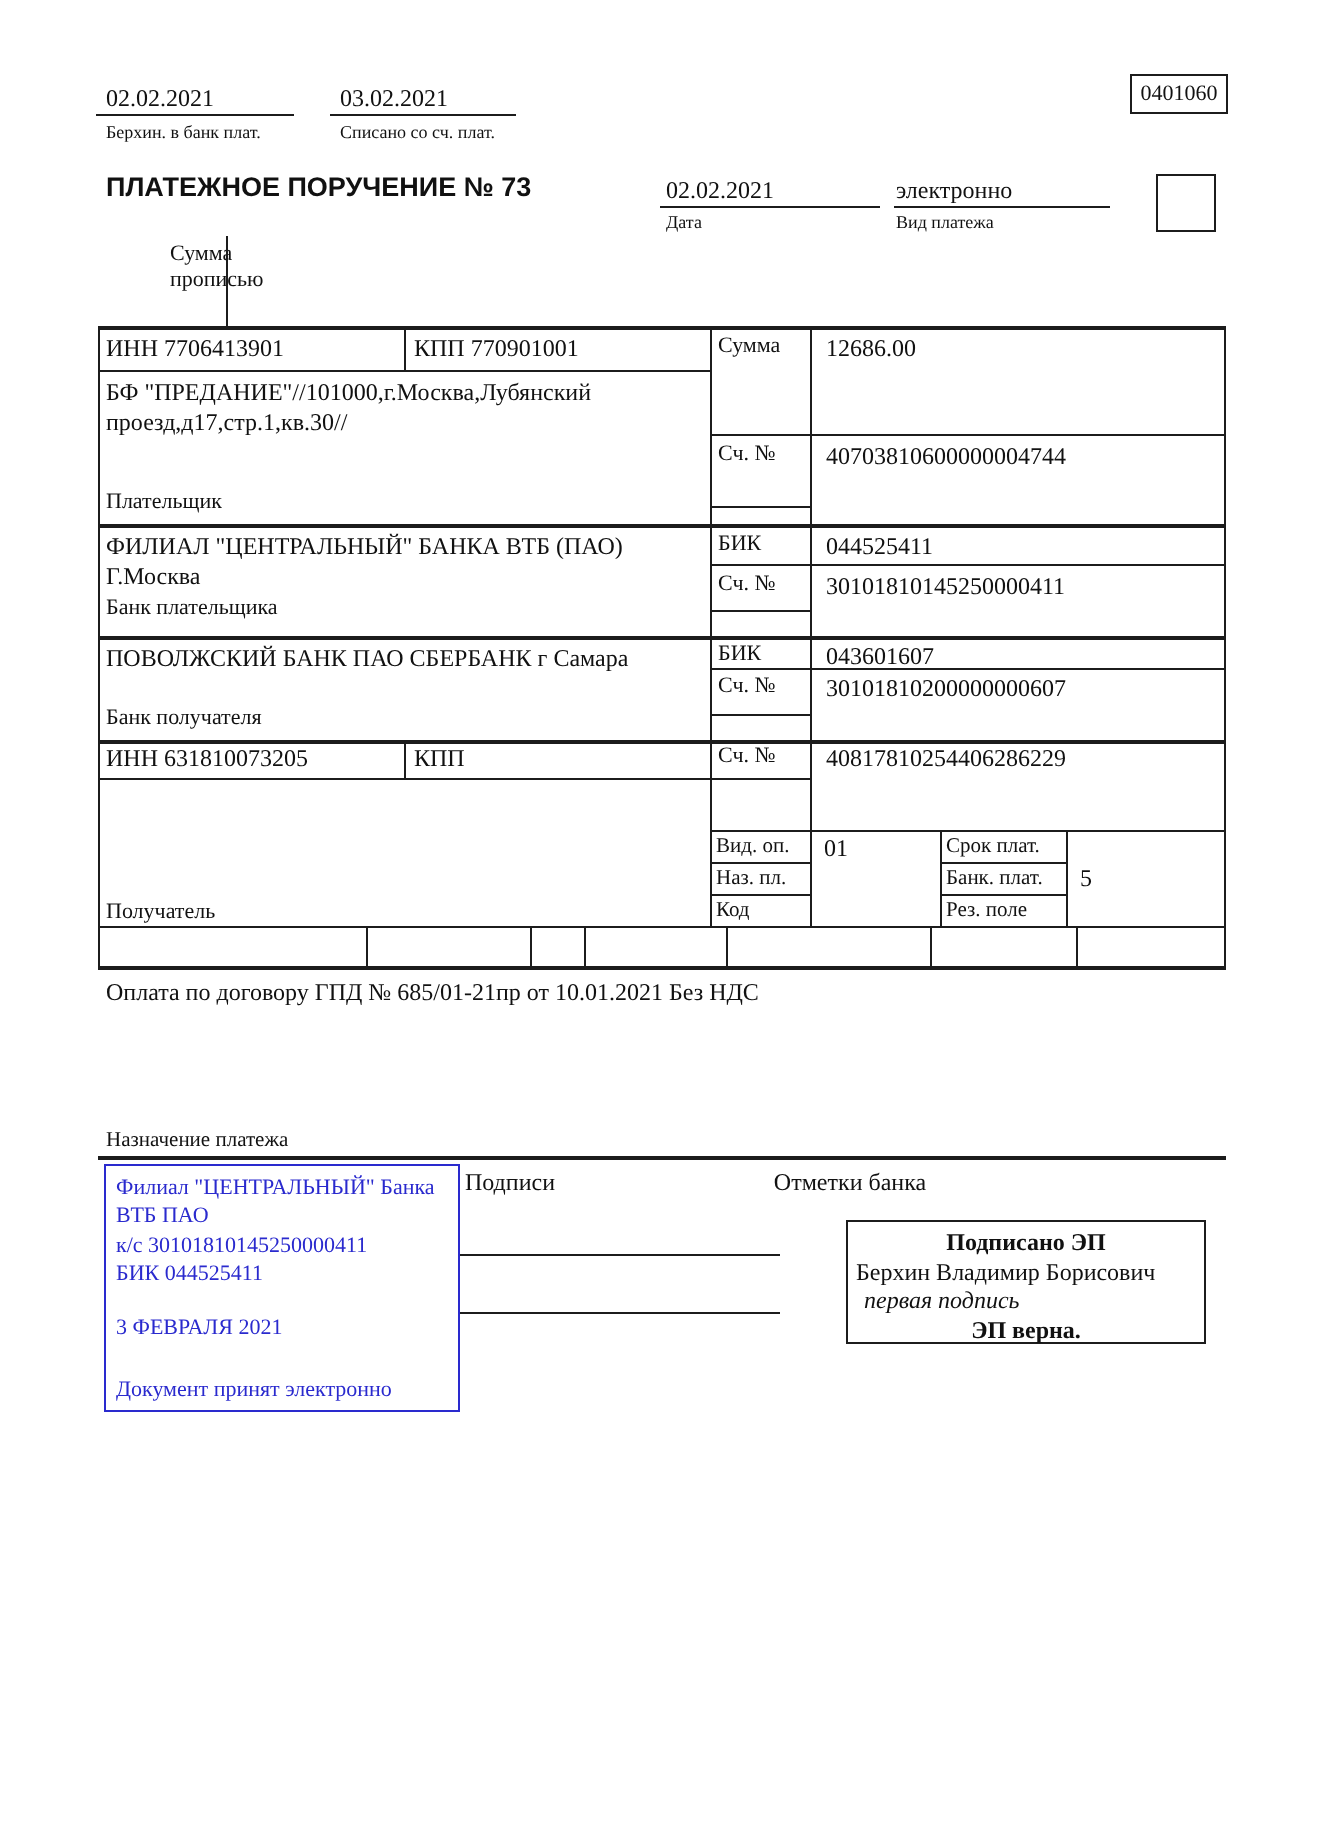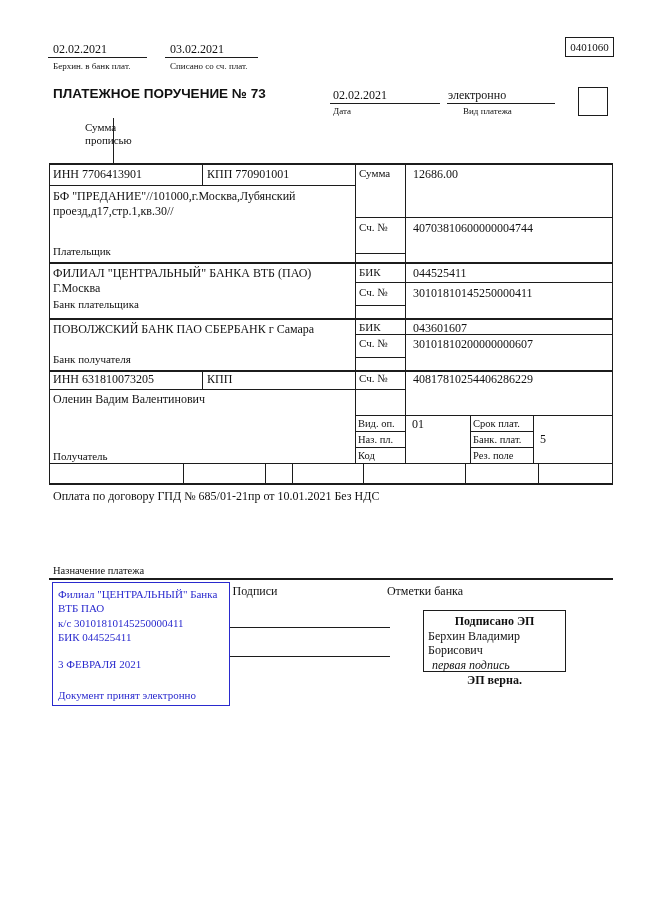--- a/index.html
+++ b/index.html
@@ -45,21 +45,21 @@
   <div class="abs codebox" style="left:565px;top:37px;width:47px;height:18px;">0401060</div>
 
   <div class="abs title" style="left:53px;top:86px;">ПЛАТЕЖНОЕ ПОРУЧЕНИЕ № 73</div>
 
   <div class="abs t12" style="left:333px;top:88px;">02.02.2021</div>
   <div class="hl" style="left:330px;top:103px;width:110px;"></div>
   <div class="abs t9" style="left:333px;top:106px;">Дата</div>
 
   <div class="abs t12" style="left:448px;top:88px;">электронно</div>
   <div class="hl" style="left:447px;top:103px;width:108px;"></div>
-  <div class="abs t9" style="left:448px;top:106px;margin-left:15px;">Вид платежа</div>
+  <div class="abs t9" style="left:448px;top:106px;">Вид платежа</div>
 
   <div class="abs emptybox" style="left:578px;top:87px;width:28px;height:27px;"></div>
 
   <div class="abs t11" style="left:53px;top:121px;width:56px;margin-left:32px;">Сумма прописью</div>
   <div class="vl" style="left:113px;top:118px;height:45px;"></div>
 
   <div class="hl2" style="left:49px;top:163px;width:564px;"></div>
   <div class="vl" style="left:49px;top:163px;height:320px;"></div>
   <div class="vl" style="left:612px;top:163px;height:320px;"></div>
   <div class="vl" style="left:355px;top:163px;height:300px;"></div>
@@ -101,21 +101,20 @@
   <div class="abs t11" style="left:359px;top:337px;">Сч. №</div>
   <div class="abs t12" style="left:413px;top:337px;">30101810200000000607</div>
   <div class="hl" style="left:355px;top:357px;width:51px;"></div>
 
   <div class="hl2" style="left:49px;top:370px;width:564px;"></div>
 
   <div class="vl" style="left:202px;top:370px;height:19px;"></div>
   <div class="hl" style="left:49px;top:389px;width:357px;"></div>
   <div class="abs t12" style="left:53px;top:372px;">ИНН 631810073205</div>
   <div class="abs t12" style="left:207px;top:372px;">КПП</div>
-  <div class="abs t12" style="left:53px;top:392px;width:300px;">Оленин Вадим Валентинович</div>
   <div class="abs t11" style="left:53px;top:450px;">Получатель</div>
   <div class="abs t11" style="left:359px;top:372px;">Сч. №</div>
   <div class="abs t12" style="left:413px;top:372px;">40817810254406286229</div>
 
   <div class="hl" style="left:355px;top:415px;width:258px;"></div>
   <div class="vl" style="left:470px;top:415px;height:48px;"></div>
   <div class="vl" style="left:533px;top:415px;height:48px;"></div>
   <div class="hl" style="left:355px;top:431px;width:51px;"></div>
   <div class="hl" style="left:470px;top:431px;width:64px;"></div>
   <div class="hl" style="left:355px;top:447px;width:51px;"></div>
@@ -150,20 +149,20 @@
     <div>Филиал "ЦЕНТРАЛЬНЫЙ" Банка ВТБ ПАО</div>
     <div>к/с 30101810145250000411</div>
     <div>БИК 044525411</div>
     <div style="margin-top:13px;">3 ФЕВРАЛЯ 2021</div>
     <div style="position:absolute;left:5px;bottom:3px;">Документ принят электронно</div>
   </div>
 
   <div class="hl" style="left:230px;top:627px;width:160px;"></div>
   <div class="hl" style="left:230px;top:656px;width:160px;"></div>
 
-  <div class="abs esign-box t12" style="left:423px;top:610px;width:143px;height:62px;">
+  <div class="abs esign-box t12" style="left:423px;top:610px;width:180px;height:62px;">
     <div class="b center">Подписано ЭП</div>
     <div>Берхин Владимир Борисович</div>
     <div class="i" style="padding-left:4px;">первая подпись</div>
     <div class="b center">ЭП верна.</div>
   </div>
 
 </div>
 
 </body></html>

